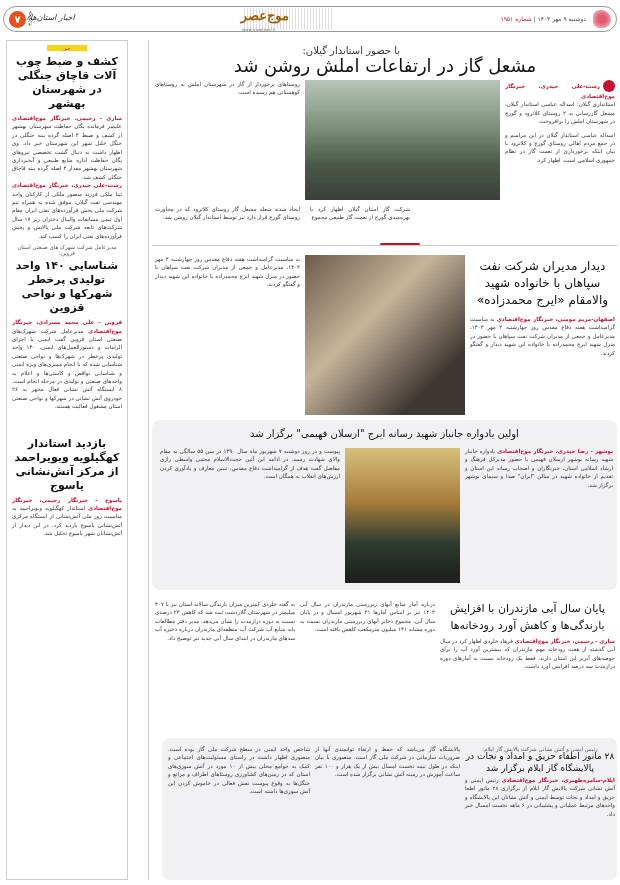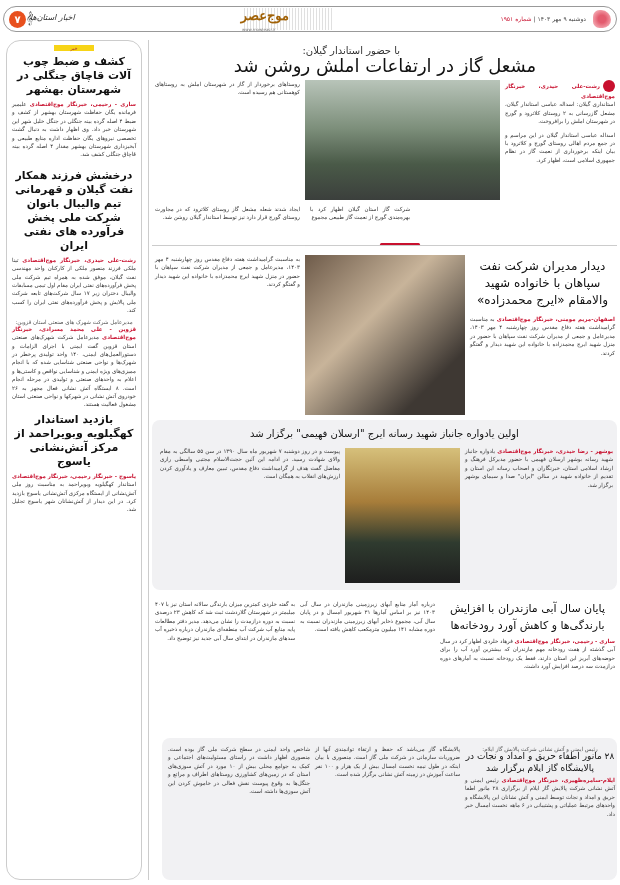--- a/index.html
+++ b/index.html
@@ -8,21 +8,21 @@
 .topbar .section{position:absolute;left:26px;top:6px;font-size:8px;color:#333;font-style:italic;font-family:"DejaVu Serif",serif}
 .topbar .pagenum{position:absolute;left:5px;top:4px;width:17px;height:17px;border-radius:50%;background:#e8501e;color:#fff;font-size:10px;font-weight:bold;text-align:center;line-height:17px}
 .topbar .clef{position:absolute;left:22px;top:4px;font-size:12px;color:#555}
 .topbar .grid{position:absolute;left:240px;top:1px;width:90px;height:22px;background:repeating-linear-gradient(90deg,#ddd 0 1px,#fff 1px 3px),#fff;opacity:.9}
 .topbar .logo{position:absolute;left:245px;top:1px;width:40px;font-size:13px;color:#a16207;font-weight:bold;font-family:"DejaVu Serif",serif;text-align:center}
 .topbar .logourl{position:absolute;left:238px;top:20px;font-size:4px;color:#777;direction:ltr}
 .topbar .date{position:absolute;right:30px;top:8px;font-size:6px;color:#444}
 .topbar .date .issue{color:#c8102e}
 .topbar .map{position:absolute;right:5px;top:3px;width:18px;height:18px;background:radial-gradient(circle,#e35b6e 30%,#f19aa5 70%);border-radius:40% 60% 50% 40%}
 .vline{position:absolute;top:40px;width:1px;background:#ccc}
-.leftcol{position:absolute;left:6px;top:40px;width:136px;height:840px;border:1px solid #ccc;border-radius:14px;padding:4px 5px}
+.leftcol{position:absolute;left:6px;top:40px;width:122px;height:840px;border:1px solid #ccc;border-radius:0;padding:4px 5px}
 .khabar{margin:0 auto 4px;width:40px;height:6px;background:#f7d417;font-size:5px;text-align:center;color:#a33;line-height:6px}
 .lh{font-weight:bold;text-align:center;font-size:11px;line-height:14px;color:#111;margin:3px 0}
 .kicker{font-size:5.5px;text-align:center;color:#555;margin-top:4px}
 .byline{color:#c8102e;font-size:5.5px;font-weight:bold}
 .body{font-size:5.5px;line-height:8.4px;color:#333;text-align:justify}
 .mainkick{position:absolute;left:200px;top:45px;width:200px;text-align:right;font-size:10px;color:#333}
 .mainh{position:absolute;left:150px;top:55px;width:470px;text-align:center;font-size:18px;font-weight:normal;color:#111}
 .photo{position:absolute;background:linear-gradient(180deg,#b8c4b9 0%,#7d8f7b 40%,#4a5a48 70%,#3b3f3c 100%)}
 .photo2{background:linear-gradient(135deg,#6e5b4a,#c8b49a 40%,#3e3833 80%)}
 .photo3{background:linear-gradient(180deg,#d6c07b 0%,#a77d3a 40%,#2f3b2f 70%,#1e1e1e 100%)}
@@ -46,25 +46,25 @@
   <div class="date">
     <span>دوشنبه ۹ مهر ۱۴۰۳</span> | <span class="issue">شماره ۱۹۵۱</span>
   </div>
   <div class="map"></div>
 </div>
 
 <div class="leftcol">
   <div class="khabar">خبر</div>
   <div class="lh">کشف و ضبط چوب آلات قاچاق جنگلی در شهرستان بهشهر</div>
   <div class="body"><span class="byline">ساری - رحیمی، خبرنگار موج‌اقتصادی</span> <span>علیمیر فرمانده یگان حفاظت شهرستان بهشهر از کشف و ضبط ۴ اصله گرده بینه جنگلی در جنگل خلیل شهر این شهرستان خبر داد. وی اظهار داشت به دنبال گشت تخصصی نیروهای یگان حفاظت اداره منابع طبیعی و آبخیزداری شهرستان بهشهر مقدار ۴ اصله گرده بینه قاچاق جنگلی کشف شد.</span></div>
-  <div class="lh" style="margin-top:10px">درخشش فرزند همکار نفت گیلان و قهرمانی تیم والیبال بانوان شرکت ملی پخش فرآورده های نفتی ایران</div>
   <div class="body"><span class="byline">رشت-علی حیدری، خبرنگار موج‌اقتصادی</span> <span>تینا ملکی فرزند منصور ملکی از کارکنان واحد مهندسی نفت گیلان، موفق شده به همراه تیم شرکت ملی پخش فرآورده‌های نفتی ایران مقام اول تیمی مسابقات والیبال دختران زیر ۱۷ سال شرکت‌های تابعه شرکت ملی پالایش و پخش فرآورده‌های نفتی ایران را کسب کند.</span></div>
   <div class="kicker">مدیرعامل شرکت شهرک های صنعتی استان قزوین:</div>
+  <div class="lh">شناسایی ۱۴۰ واحد تولیدی پرخطر شهرکها و نواحی قزوین</div>
   <div class="body"><span class="byline">قزوین - علی محمد مسرادی، خبرنگار موج‌اقتصادی</span> <span>مدیرعامل شرکت شهرک‌های صنعتی استان قزوین گفت ایمنی با اجرای الزامات و دستورالعمل‌های ایمنی، ۱۴۰ واحد تولیدی پرخطر در شهرک‌ها و نواحی صنعتی شناسایی شده که با انجام ممیزی‌های ویژه ایمنی و شناسایی نواقص و کاستی‌ها و اعلام به واحدهای صنعتی و تولیدی در مرحله انجام است. ۸ ایستگاه آتش نشانی فعال مجهز به ۲۶ خودروی آتش نشانی در شهرکها و نواحی صنعتی استان مشغول فعالیت هستند.</span></div>
-  <div class="lh" style="margin-top:4px">بازدید استاندار کهگیلویه وبویراحمد از مرکز آتش‌نشانی یاسوج</div>
+  <div class="lh" style="margin-top:26px">بازدید استاندار کهگیلویه وبویراحمد از مرکز آتش‌نشانی یاسوج</div>
   <div class="body"><span class="byline">یاسوج - خبرنگار رحیمی، خبرنگار موج‌اقتصادی</span> <span>استاندار کهگیلویه وبویراحمد به مناسبت روز ملی آتش‌نشانی از ایستگاه مرکزی آتش‌نشانی یاسوج بازدید کرد. در این دیدار از آتش‌نشانان شهر یاسوج تجلیل شد.</span></div>
 </div>
 
 <div class="vline" style="left:148px;height:840px"></div>
 
 <div class="mainkick">با حضور استاندار گیلان:</div>
 <div class="mainh">مشعل گاز در ارتفاعات املش روشن شد</div>
 <div class="col body" style="left:505px;top:80px;width:110px">
   <span class="redicon"></span><span class="byline">رشت-علی حیدری، خبرنگار موج‌اقتصادی</span>
   <div>استانداری گیلان: اسداله عباسی استاندار گیلان، مشعل گازرسانی به ۲ روستای کلاترود و گورج در شهرستان املش را برافروخت.</div>

